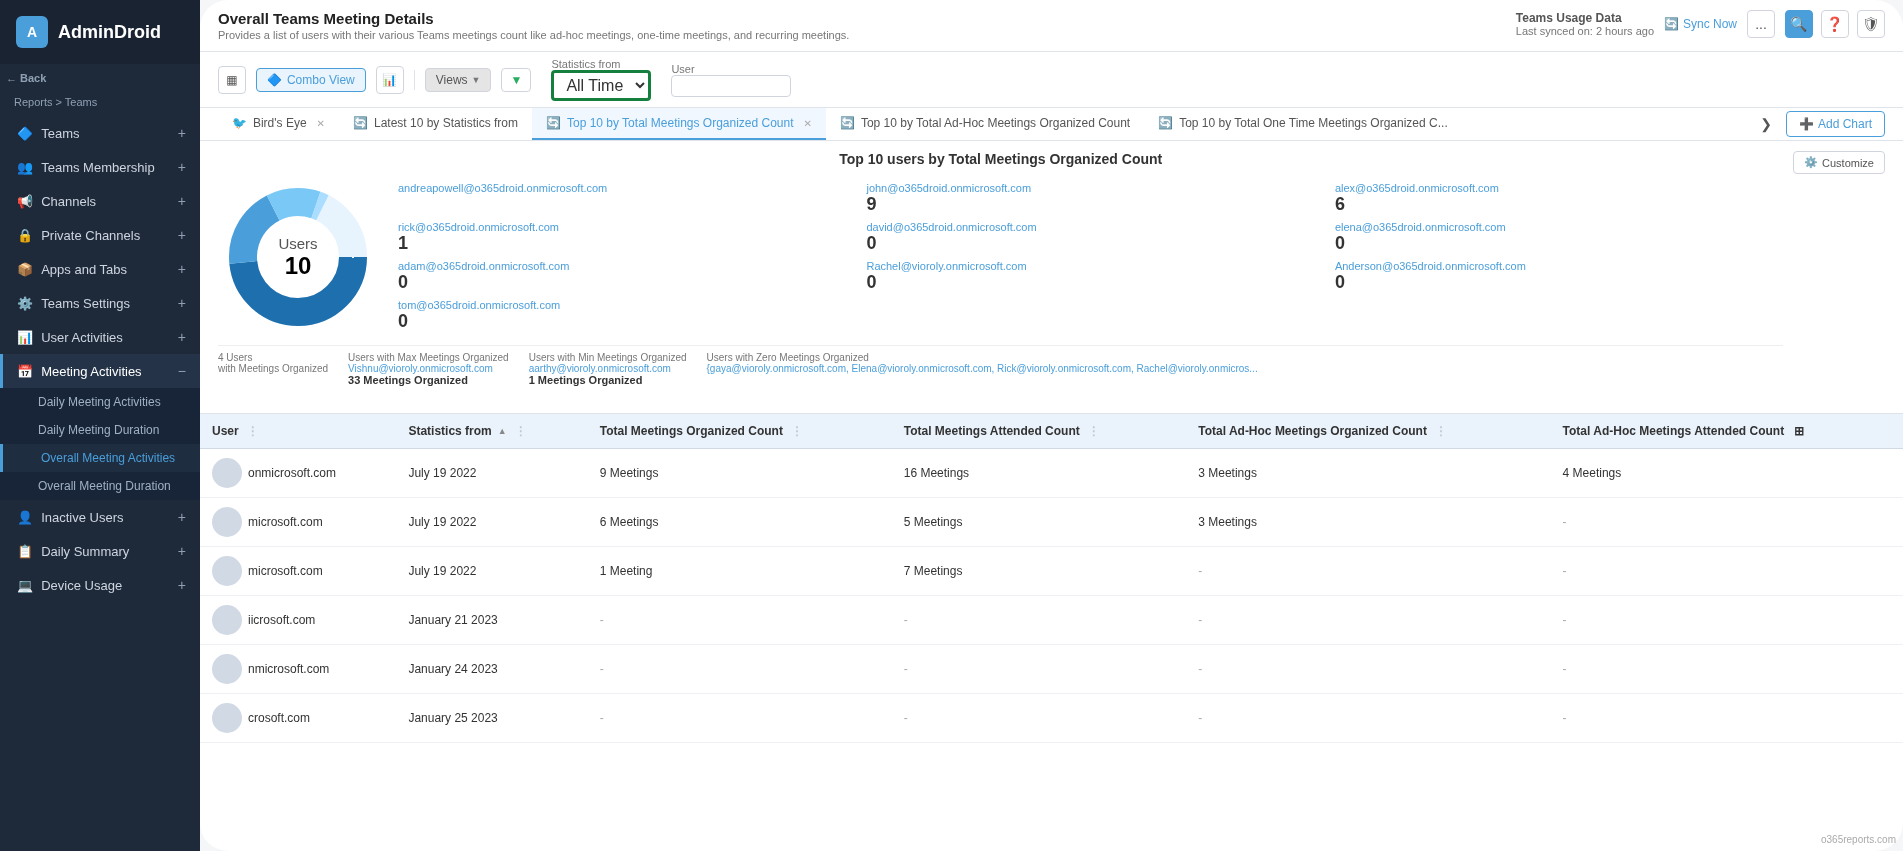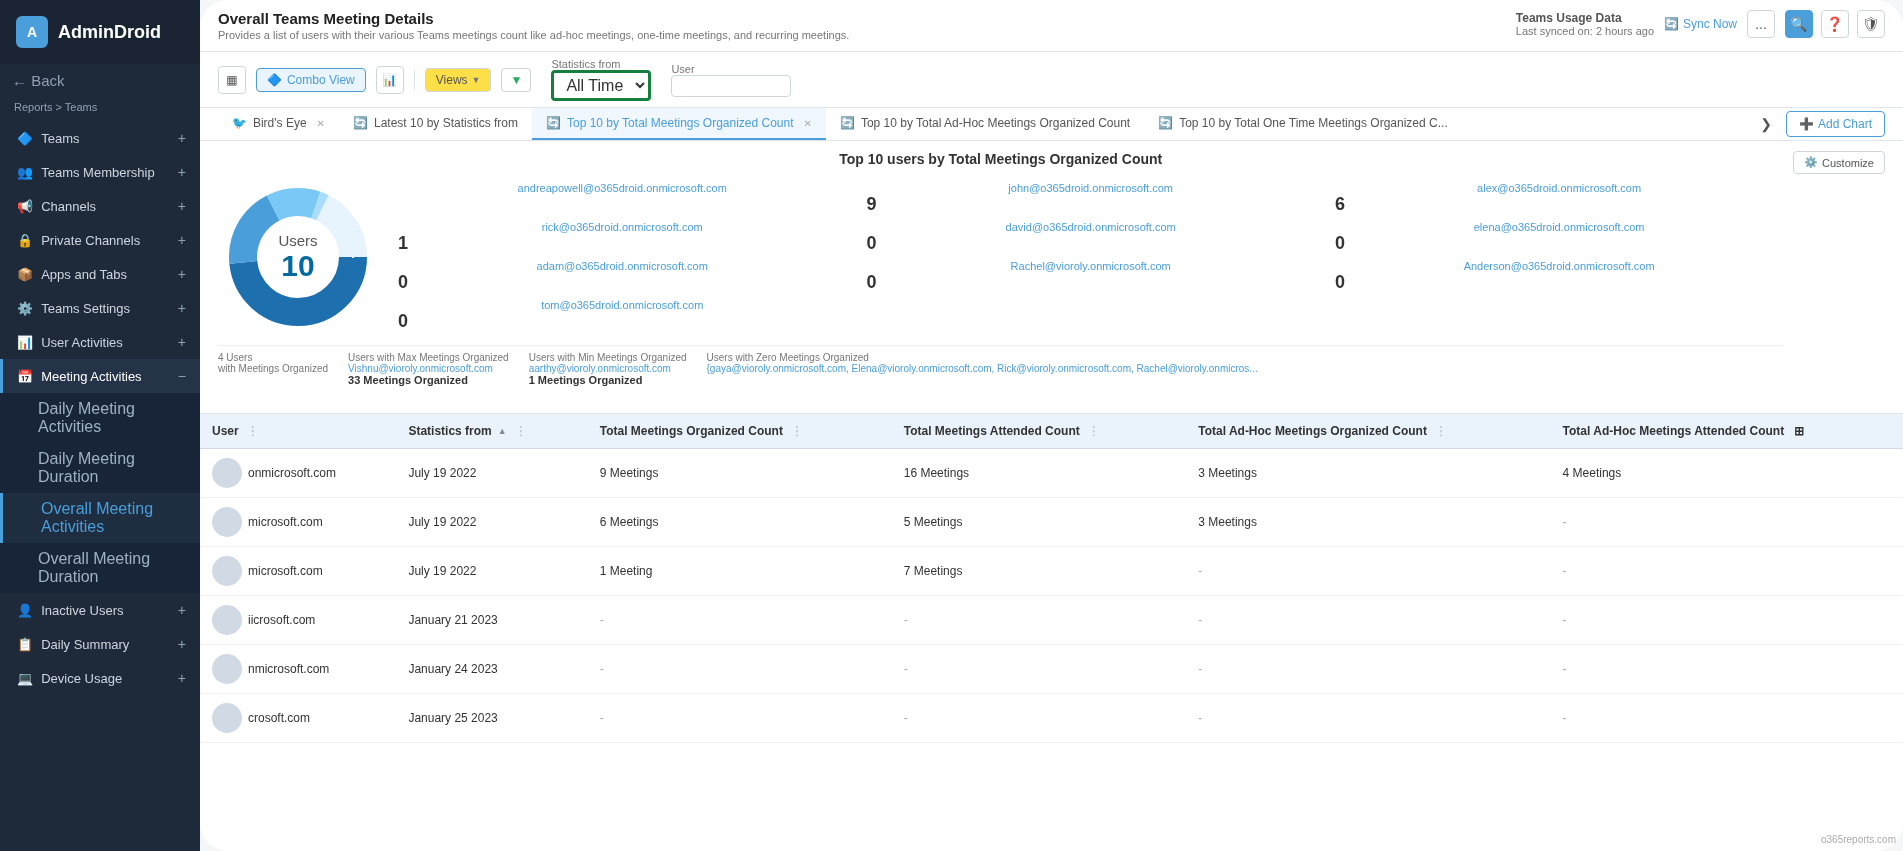--- a/index.html
+++ b/index.html
@@ -2,28 +2,28 @@
 <html><head>
   <meta charset="utf-8">
   <style>
     * { box-sizing: border-box; margin: 0; padding: 0; }
     body { font-family: 'Segoe UI', Arial, sans-serif; font-size: 13px; background: #f4f6f8; color: #333; display: flex; height: 851px; overflow: hidden; }
 
     
     .sidebar { width: 200px; min-width: 200px; background: #1e2a3a; color: #cdd5e0; display: flex; flex-direction: column; height: 100%; overflow-y: auto; }
     .sidebar-logo { padding: 16px; background: #1a2332; display: flex; align-items: center; gap: 10px; color: #fff; font-size: 18px; font-weight: bold; }
     .sidebar-logo-icon { width: 32px; height: 32px; background: #4a9eda; border-radius: 6px; display: flex; align-items: center; justify-content: center; color: #fff; font-size: 14px; font-weight: bold; }
-    .sidebar-back { padding: 8px 12px; color: #8fa0b4; font-size: 15px; cursor: pointer; display: flex; align-items: center; gap: 6px; }
+    .sidebar-back { padding: 8px 6px; color: #8fa0b4; font-size: 11px; cursor: pointer; display: flex; align-items: center; gap: 6px; font-weight: bold; }
     .breadcrumb { padding: 4px 14px 8px; font-size: 11px; color: #8fa0b4; }
     .sidebar-item { display: flex; align-items: center; justify-content: space-between; padding: 9px 14px; cursor: pointer; font-size: 13px; color: #cdd5e0; border-left: 3px solid transparent; }
     .sidebar-item.active { background: #243347; color: #fff; border-left-color: #4a9eda; }
     .sidebar-item .item-left { display: flex; align-items: center; gap: 8px; }
     .sidebar-item .plus { color: #8fa0b4; font-size: 14px; }
     .sidebar-sub { background: #182538; }
-    .sidebar-sub-item { padding: 7px 14px 7px 38px; cursor: pointer; font-size: 16px; color: #a0b0c4; display: flex; align-items: center; }
+    .sidebar-sub-item { padding: 7px 14px 7px 38px; cursor: pointer; font-size: 12px; color: #a0b0c4; display: flex; align-items: center; }
     .sidebar-sub-item.active { color: #4a9eda; background: #1e2d40; border-left: 3px solid #4a9eda; }
 
     
     .main { flex: 1; display: flex; flex-direction: column; overflow: hidden; border-radius: 28px; }
 
     
     .top-header { background: #fff; border-bottom: 1px solid #e0e4ea; padding: 10px 18px; display: flex; align-items: flex-start; justify-content: space-between; min-height: 52px; }
     .top-header-left h1 { font-size: 15px; font-weight: 600; color: #222; }
     .top-header-left p { font-size: 11px; color: #777; margin-top: 2px; max-width: 700px; }
     .top-header-right { display: flex; align-items: center; gap: 10px; font-size: 11px; color: #555; }
@@ -51,25 +51,25 @@
     .tabs-arrow { margin-left: auto; margin-right: 10px; color: #555; cursor: pointer; font-size: 14px; }
     .add-chart-btn { margin-left: 4px; padding: 5px 12px; background: #fff; border: 1px solid #4a9eda; color: #4a9eda; border-radius: 4px; cursor: pointer; font-size: 12px; display: flex; align-items: center; gap: 4px; }
 
     
     .chart-area { background: #fff; padding: 10px 18px 21px; border-bottom: 1px solid #e0e4ea; }
     .chart-title { text-align: center; font-size: 14px; font-weight: 600; color: #333; margin-bottom: 10px; }
     .chart-container { display: flex; align-items: center; gap: 20px; }
     .donut-wrap { position: relative; width: 160px; height: 160px; flex-shrink: 0; }
     .donut-center { position: absolute; top: 50%; left: 50%; transform: translate(-50%, -50%); text-align: center; }
     .donut-center .label { font-size: 15px; color: #555; }
-    .donut-center .value { font-size: 30px; font-weight: 700; color: #0369a1; }
+    .donut-center .value { font-size: 24px; font-weight: 700; color: #000000; }
     .donut-svg { width: 160px; height: 160px; }
     .legend-grid { display: grid; grid-template-columns: 1fr 1fr 1fr; gap: 6px 20px; flex: 1; }
     .legend-item { display: flex; flex-direction: column; }
-    .legend-email { font-size: 11px; color: #4a9eda; cursor: pointer; text-align: center; }
+    .legend-email { font-size: 11px; color: #4a9eda; cursor: pointer; }
     .legend-count { font-size: 18px; font-weight: 600; color: #333; }
     .chart-summary { display: flex; gap: 20px; padding: 6px 0; border-top: 1px solid #eee; margin-top: 8px; font-size: 10px; }
     .summary-item { display: flex; flex-direction: column; }
     .summary-label { color: #777; }
     .summary-link { color: #4a9eda; cursor: pointer; font-size: 10px; }
     .summary-value { font-weight: 600; color: #333; font-size: 11px; }
     .customize-btn { margin-left: auto; display: flex; align-items: center; gap: 4px; padding: 4px 10px; border: 1px solid #d0d5dd; border-radius: 4px; cursor: pointer; font-size: 11px; color: #555; background: #fff; }
 
     
     .table-section { flex: 1; overflow: auto; background: #fff; }
@@ -82,21 +82,21 @@
     .avatar-placeholder { width: 30px; height: 30px; background: #d0d9e4; border-radius: 50%; display: inline-block; margin-right: 6px; vertical-align: middle; }
     .user-cell { display: flex; align-items: center; }
     .sort-icon { color: #888; font-size: 9px; }
     .col-separator { color: #c0c8d4; margin: 0 2px; }
     .dash { color: #aaa; }
     .footer-brand { position: fixed; bottom: 6px; right: 7px; font-size: 10px; color: #aaa; }
     .toolbar-icon-btn { width: 28px; height: 28px; border: 1px solid #d0d5dd; border-radius: 4px; display: flex; align-items: center; justify-content: center; cursor: pointer; font-size: 12px; color: #555; background: #fff; }
     .filter-btn { display: flex; align-items: center; gap: 3px; padding: 4px 8px; border: 1px solid #d0d5dd; border-radius: 4px; cursor: pointer; font-size: 12px; color: #555; background: #fff; }
     .filter-icon { color: #27ae60; }
     .dropdown-arrow { font-size: 9px; color: #777; }
-    .views-btn { display: flex; align-items: center; gap: 4px; padding: 4px 10px; border: 1px solid #d0d5dd; border-radius: 4px; cursor: pointer; font-size: 12px; color: #555; background: #fde047; }
+    .views-btn { display: flex; align-items: center; gap: 4px; padding: 4px 10px; border: 1px solid #d0d5dd; border-radius: 4px; cursor: pointer; font-size: 12px; color: #555; background: #e5e5e5; }
     .bird-icon { font-size: 11px; }
   </style>
 </head>
 <body>
 
 <div class="sidebar">
   <div class="sidebar-logo">
     <div class="sidebar-logo-icon">A</div>
     <span>AdminDroid</span>
   </div>

